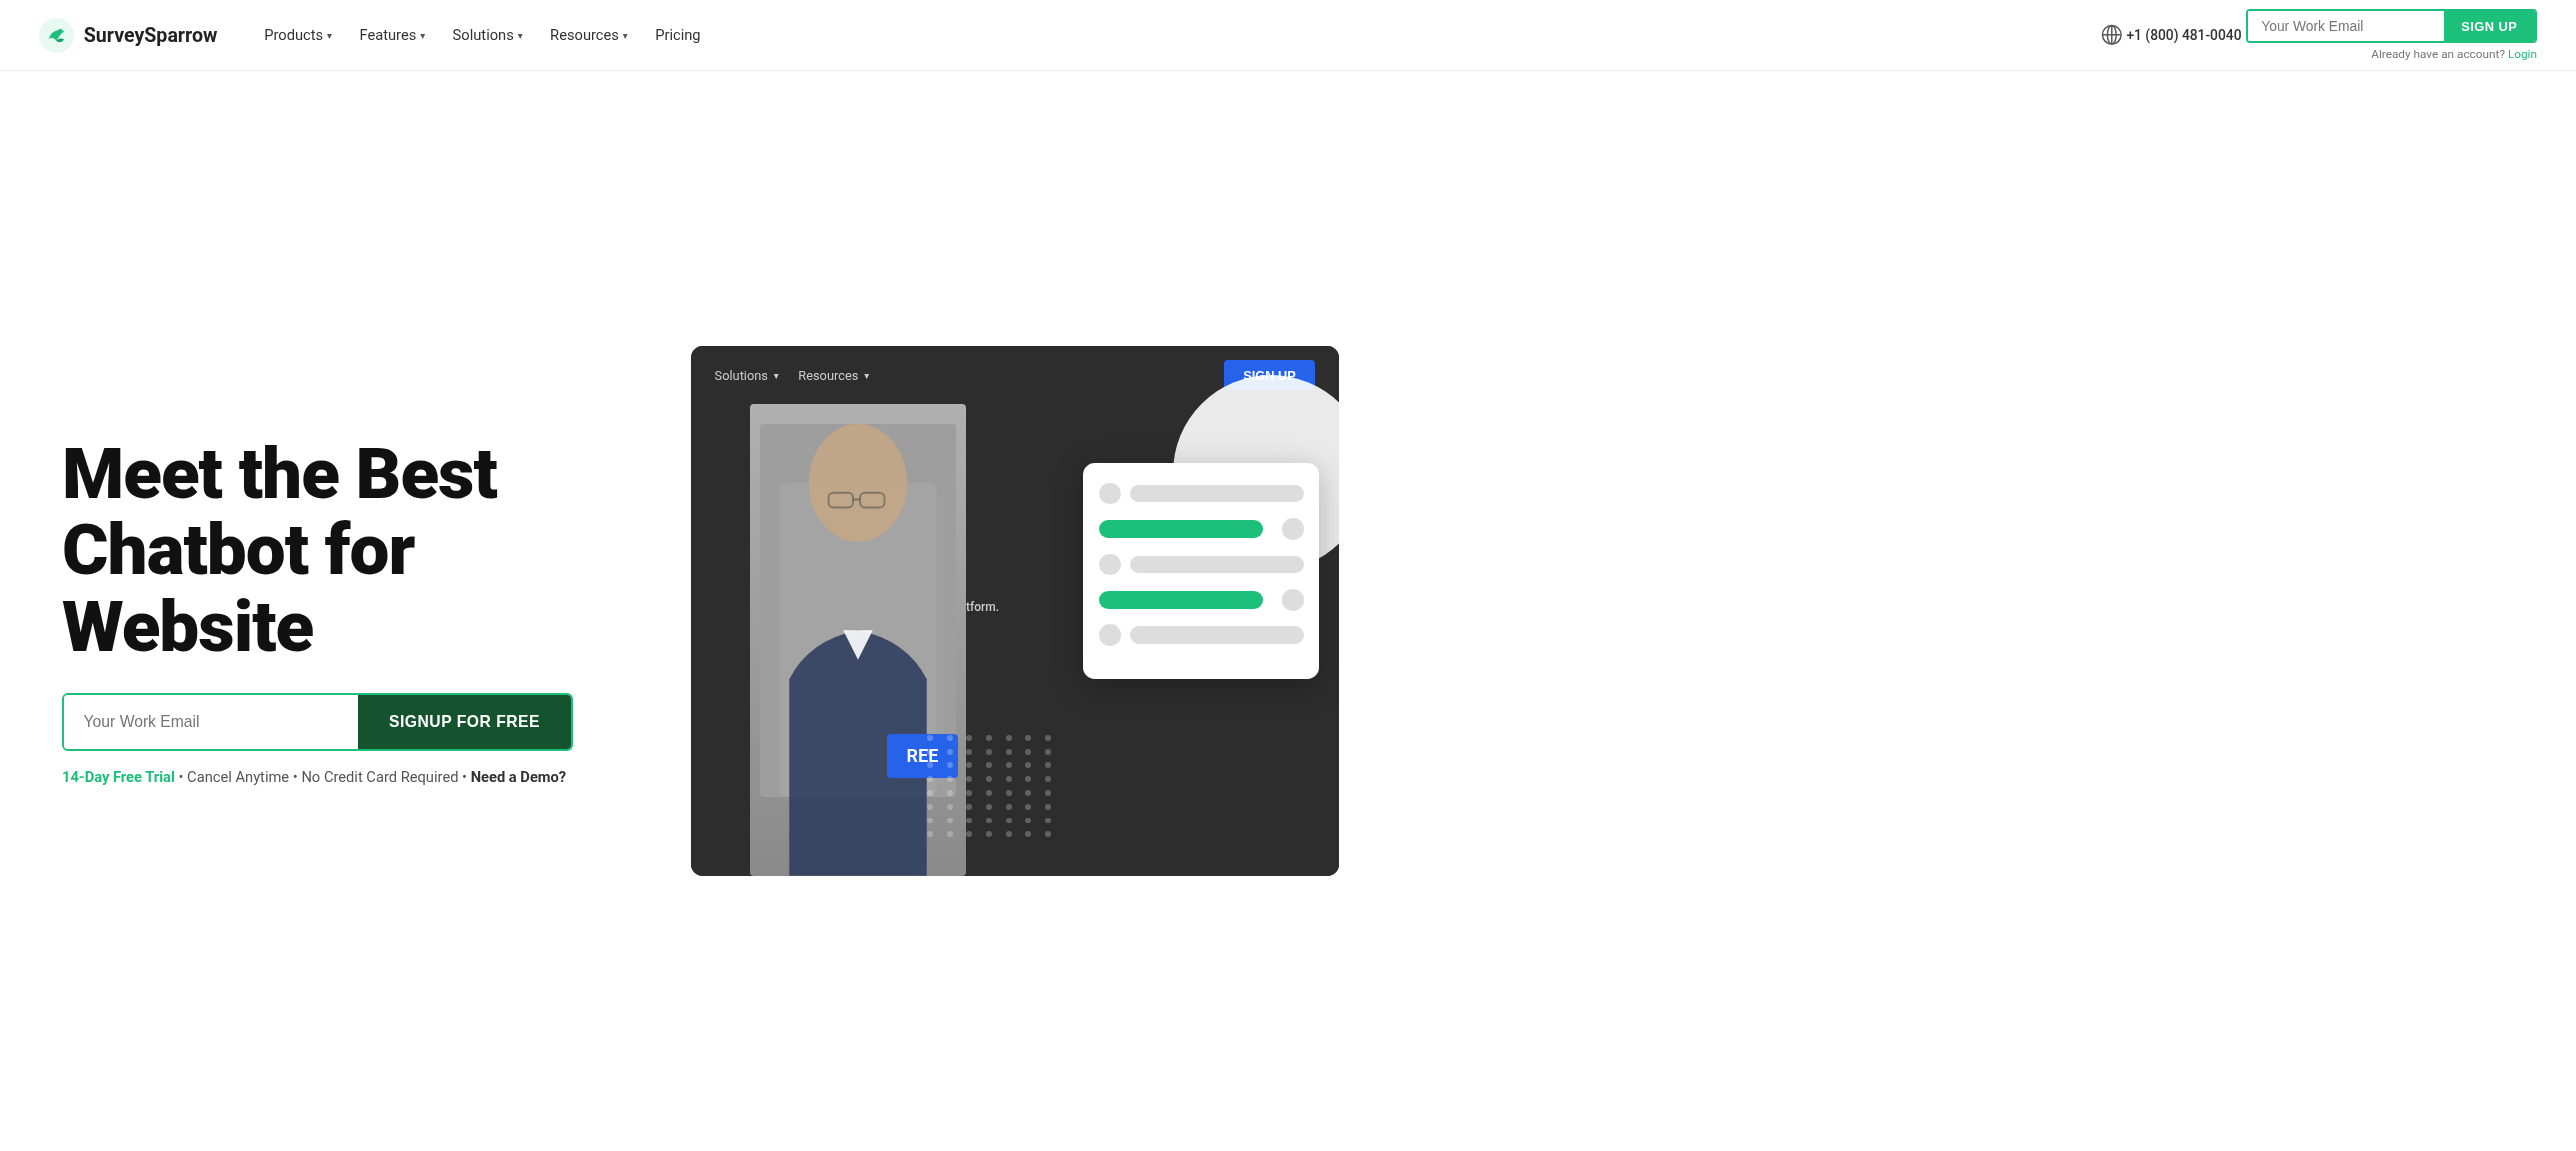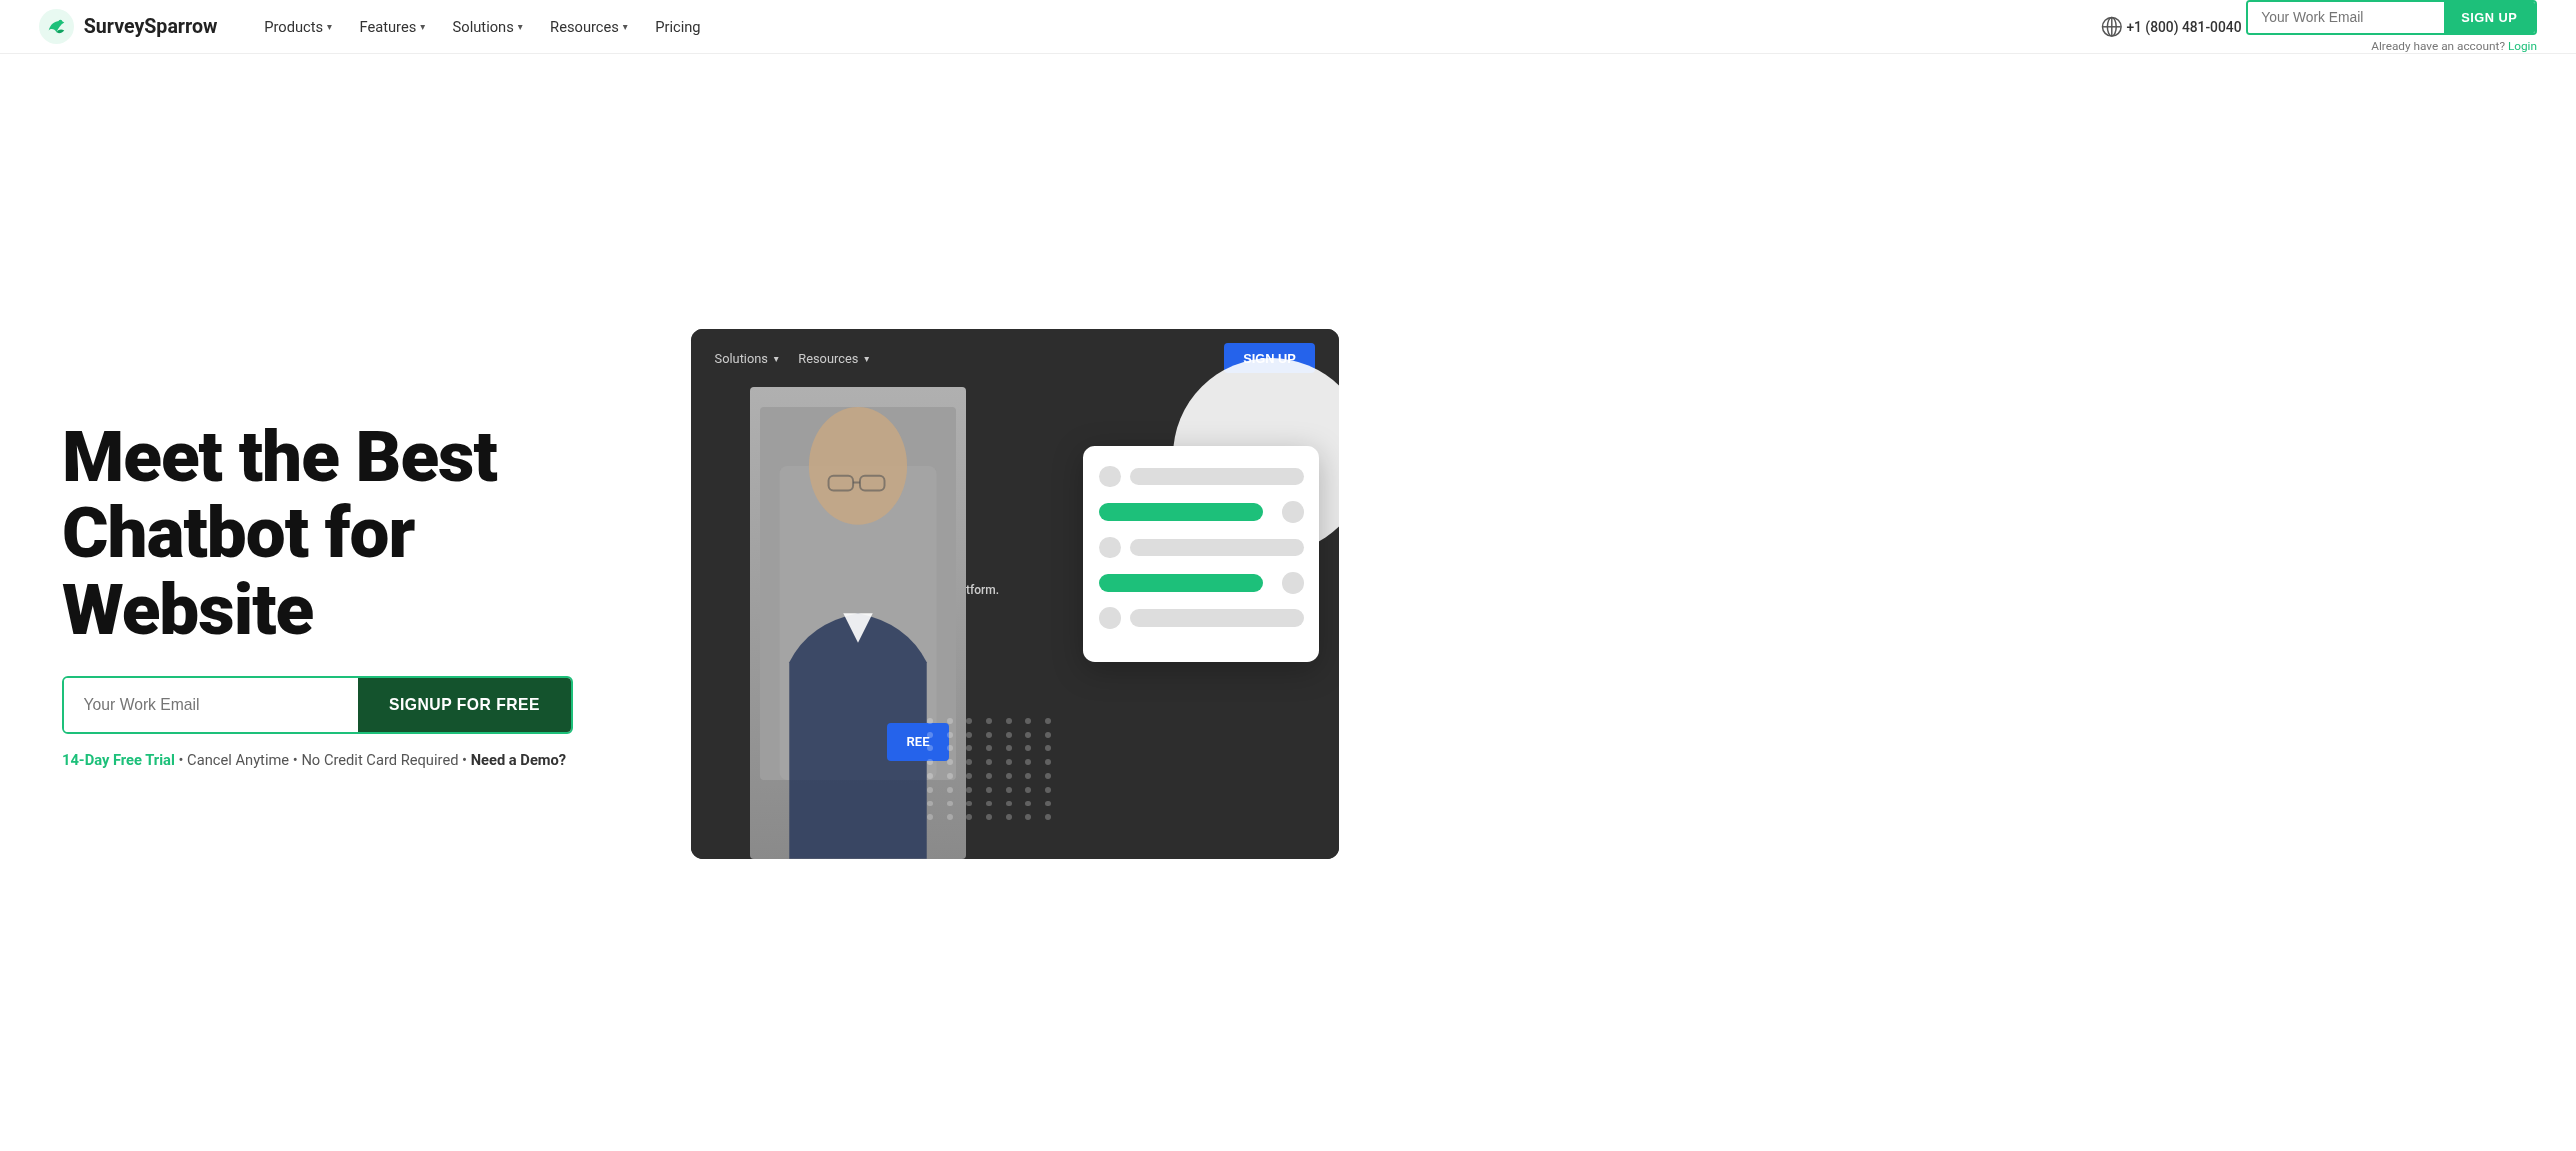--- a/index.html
+++ b/index.html
@@ -4,21 +4,21 @@
   <style>
     * { margin: 0; padding: 0; box-sizing: border-box; }
     body { font-family: -apple-system, BlinkMacSystemFont, 'Segoe UI', Roboto, sans-serif; background: #fff; overflow-x: hidden; }
 
     
     .navbar {
       display: flex;
       align-items: center;
       justify-content: space-between;
       padding: 9px 39px;
-      height: 54px;
+      height: 71px;
       border-bottom: 1px solid #eee;
       position: relative;
       z-index: 10;
     }
     .navbar-left {
       display: flex;
       align-items: center;
       gap: 35px;
     }
     .logo {
@@ -321,21 +321,21 @@
       font-size: 12px;
       font-weight: 500;
     }
     
     .free-btn-mockup {
       position: absolute;
       left: 196px;
       bottom: 98px;
       background: #2563eb;
       color: #fff;
-      font-size: 13px;
+      font-size: 18px;
       font-weight: 600;
       padding: 11.8px 19.6px;
       border-radius: 3.9px;
     }
   </style>
 </head>
 <body>
 
 <nav class="navbar">
   <div class="navbar-left">

